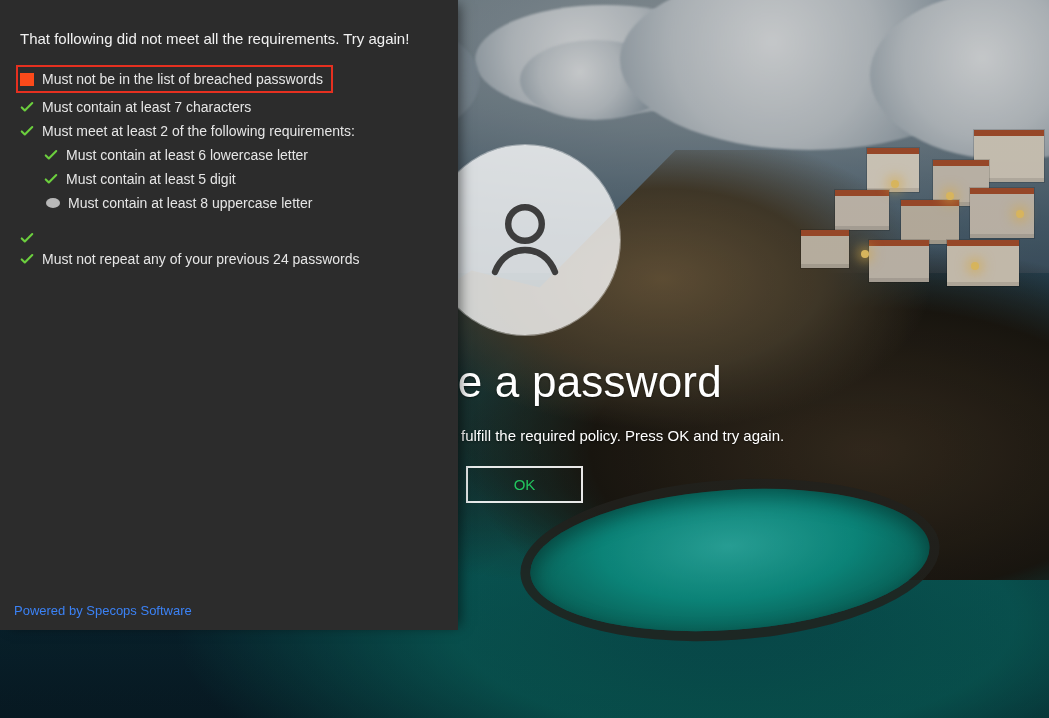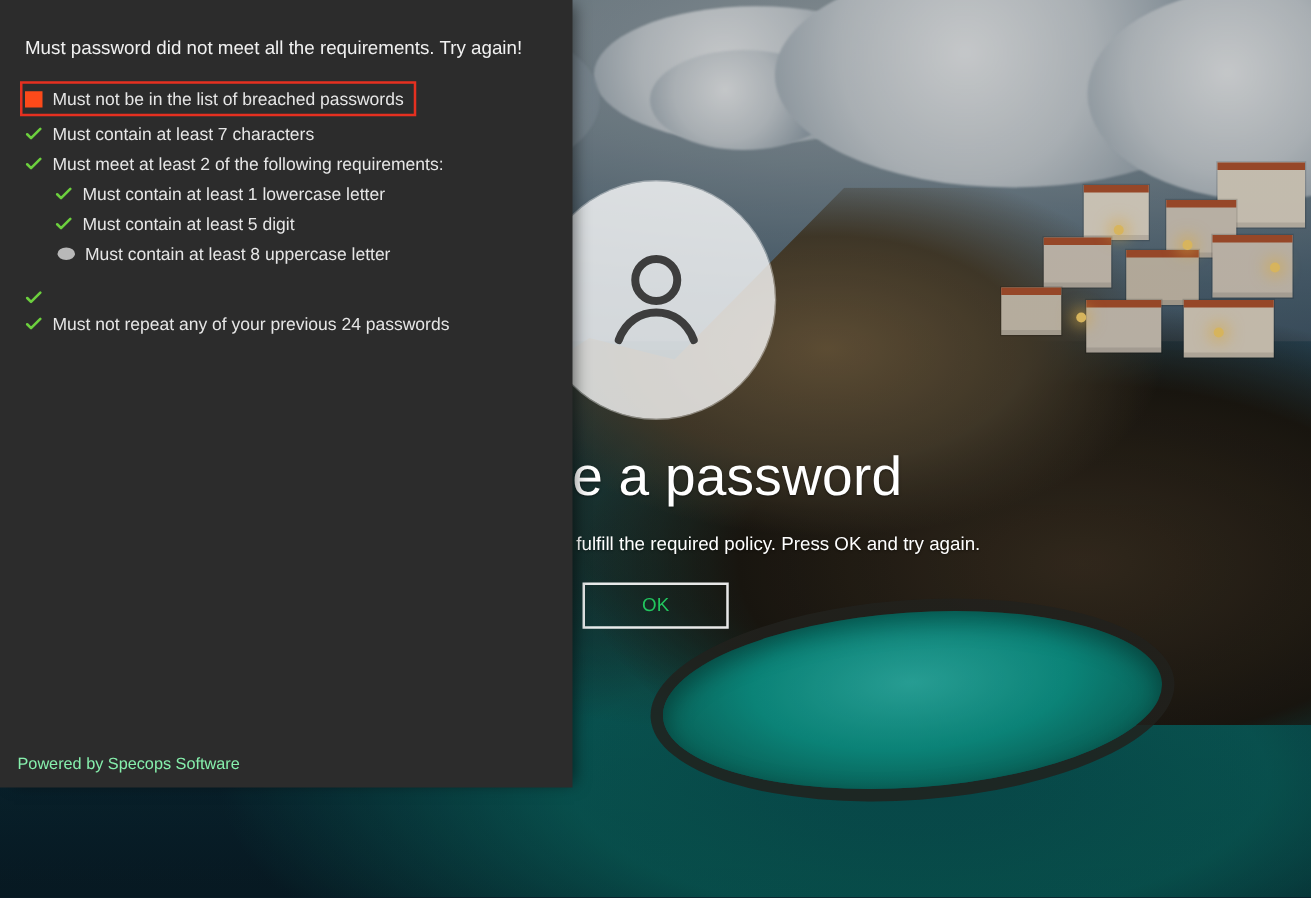--- a/index.html
+++ b/index.html
@@ -196,21 +196,21 @@
     border:2px solid #e63020;
     padding:2px 8px 2px 2px;
     margin-left:-4px;
     width:fit-content;
     align-items:center;
   }
   .footer{
     position:absolute;
     left:14px;
     bottom:12px;
-    color:#86efac;
+    color:#3b82f6;
     font-size:13px;
   }
 </style>
 </head>
 <body>
 
 <div class="bg">
   <div class="sky"></div>
   <div class="clouds">
     <span class="c1"></span>
@@ -248,21 +248,21 @@
       <circle cx="12" cy="8" r="4.2" fill="none" stroke="#3d3d3d" stroke-width="1.6"></circle>
       <path d="M4.5 20c1.4-3.8 4.4-5.5 7.5-5.5s6.1 1.7 7.5 5.5" fill="none" stroke="#3d3d3d" stroke-width="1.6" stroke-linecap="round"></path>
     </svg>
   </div>
   <div class="title">Change a password</div>
   <div class="msg">Your new password does not fulfill the required policy. Press OK and try again.</div>
   <button class="ok">OK</button>
 </div>
 
 <div class="panel">
-  <div class="heading">Must password did not meet all the requirements. Try again!</div>
+  <div class="heading">That following did not meet all the requirements. Try again!</div>
 
   <div class="rule-row highlight">
     <span class="ico ico-fail"></span>
     <span>Must not be in the list of breached passwords</span>
   </div>
 
   <div class="rule-row">
     <span class="ico ico-check">
       <svg viewBox="0 0 16 16">
           <path d="M2 8.5l3.5 3.5L14 3.5"></path>
@@ -279,21 +279,21 @@
     </span>
     <span>Must meet at least 2 of the following requirements:</span>
   </div>
 
   <div class="rule-row indent">
     <span class="ico ico-check">
       <svg viewBox="0 0 16 16">
           <path d="M2 8.5l3.5 3.5L14 3.5"></path>
         </svg>
     </span>
-    <span>Must contain at least 1 lowercase letter</span>
+    <span>Must contain at least 6 lowercase letter</span>
   </div>
 
   <div class="rule-row indent">
     <span class="ico ico-check">
       <svg viewBox="0 0 16 16">
           <path d="M2 8.5l3.5 3.5L14 3.5"></path>
         </svg>
     </span>
     <span>Must contain at least 5 digit</span>
   </div>

